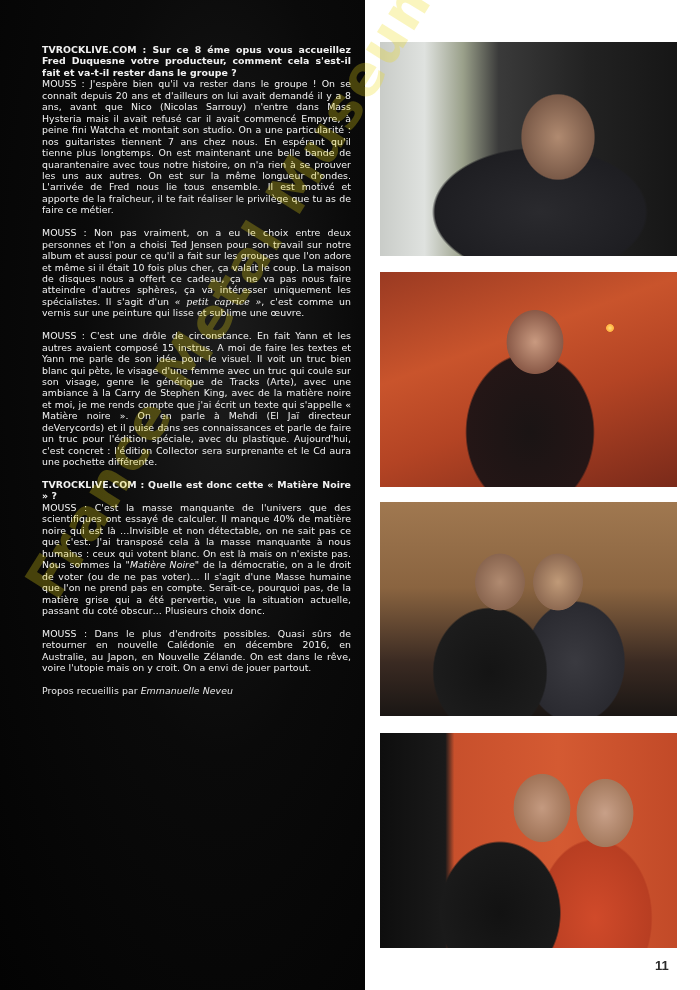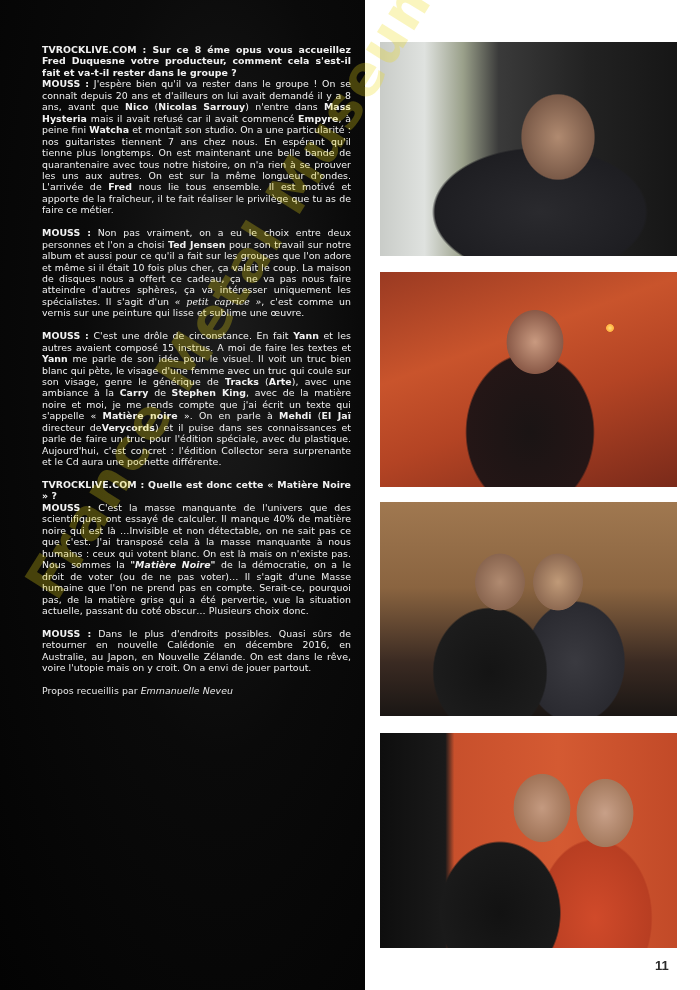--- a/index.html
+++ b/index.html
@@ -11,21 +11,21 @@
       background: radial-gradient(ellipse at 60% 35%, #1c1c1c 0%, #0a0a0a 45%, #030303 100%);
     }
     .article {
       position: absolute; left: 42px; top: 44px; width: 309px;
       color: #f2f2f2; font-size: 9.4px; line-height: 11.45px;
       text-align: justify; letter-spacing: 0.05px;
     }
     .qa { margin-bottom: 11.4px; }
     .q { font-weight: bold; display: block; }
     .a { display: block; }
-    .a b { font-weight: bold; }
+    .a b { font-weight: normal; }
     .a i.serif { font-family: "DejaVu Serif", serif; font-style: italic; margin-top: 46px; }
     .credits { margin-top: 2px; color: #e8e8e8; text-align: left; line-height: 11.4px; }
     .credits i { font-style: italic; }
 
     .photo {
       position: absolute; left: 380px; width: 297px; overflow: hidden;
     }
     .photo-1 { top: 42px; height: 214px;
       background:
         radial-gradient(ellipse 60px 70px at 178px 95px, #b08a70 0%, #7a5a48 60%, transparent 62%),

